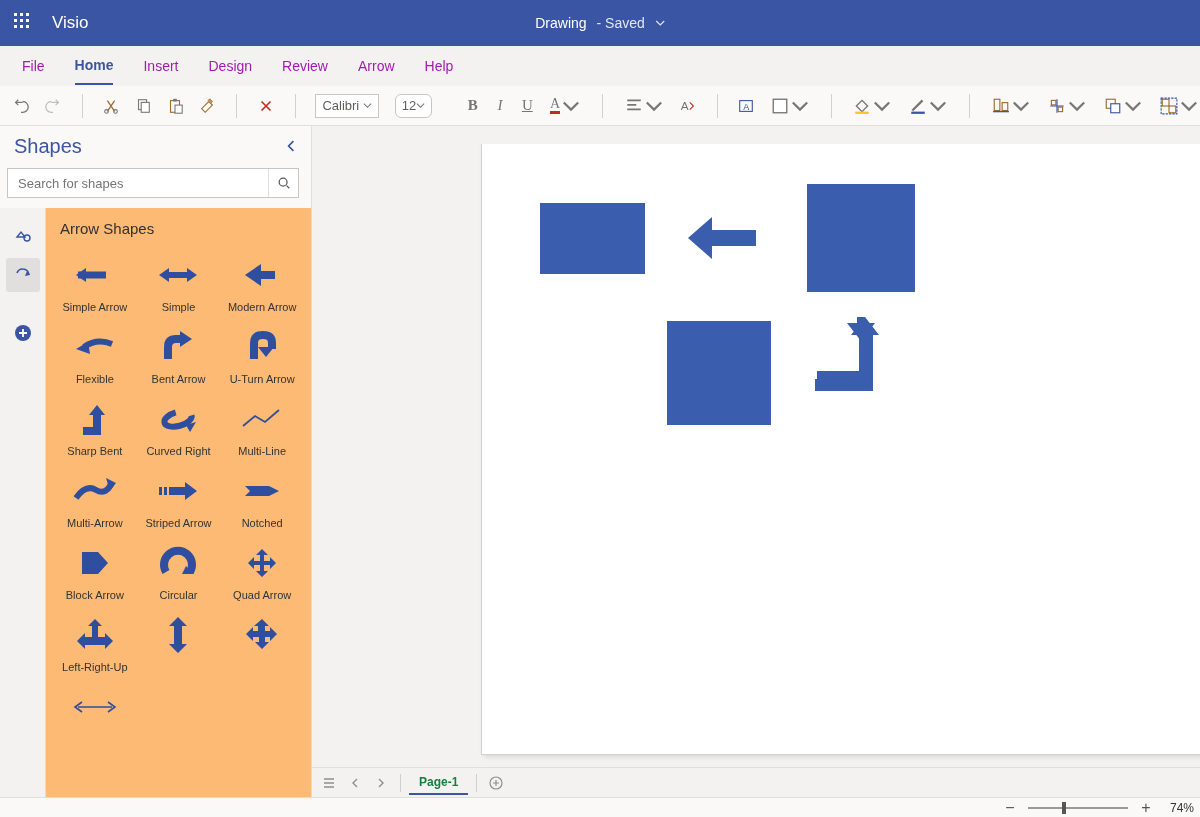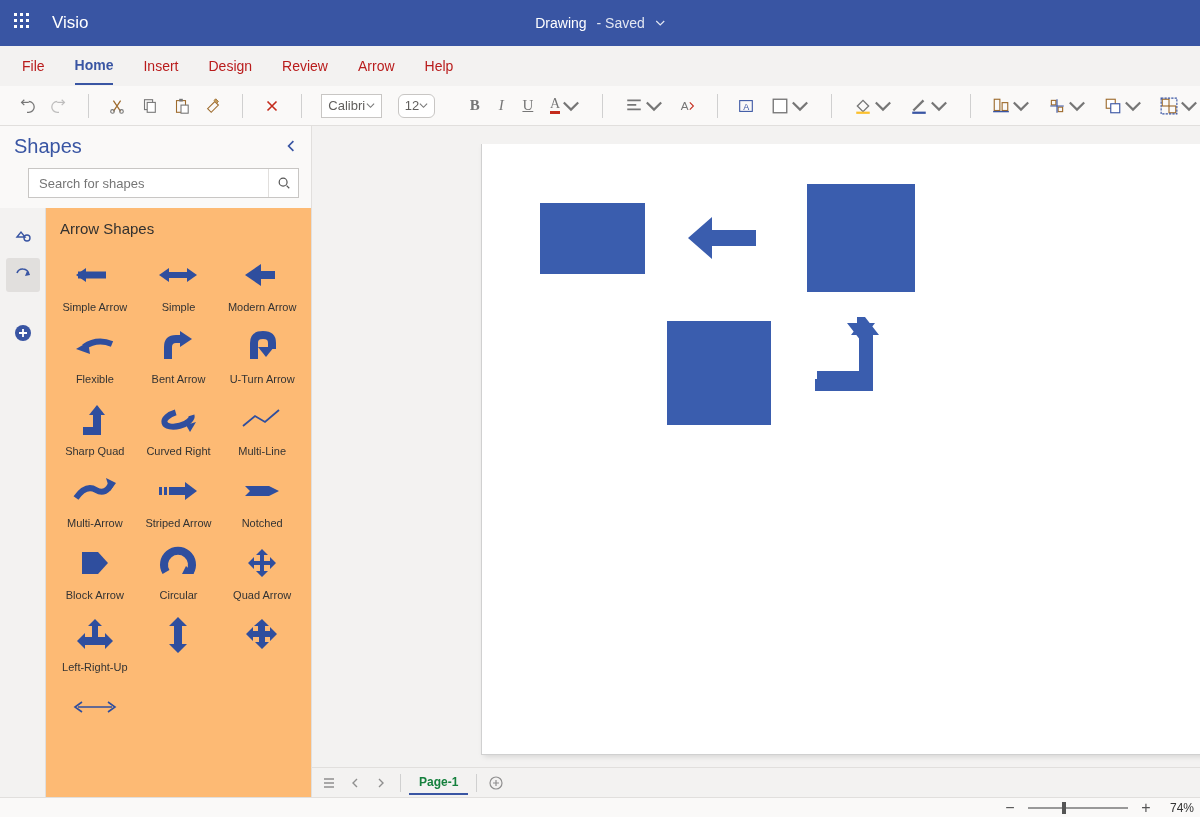--- a/index.html
+++ b/index.html
@@ -8,39 +8,39 @@
 
 .titlebar { height: 46px; background: #3955a3; color: #fff; display: flex; align-items: center; position: relative; }
 .titlebar .waffle { margin-left: 14px; margin-right: 22px; cursor: pointer; }
 .titlebar .appname { font-size: 17px; font-weight: 400; }
 .titlebar .doc { position: absolute; left: 50%; transform: translateX(-50%); display: flex; align-items: center; font-size: 14px; cursor: pointer; }
 .titlebar .doc .saved { opacity: .85; margin-left: 6px; }
 .titlebar .doc .chev { margin-left: 10px; opacity: .85; }
 
 
 .menubar { height: 40px; background: #f3f2f1; display: flex; align-items: center; padding-left: 22px; gap: 30px; color: #323130; border-bottom: 0; }
-.menubar .menu-item { font-size: 14px; padding: 10px 0; cursor: pointer; color:#b91c1c; }
+.menubar .menu-item { font-size: 14px; padding: 10px 0; cursor: pointer; color:#a21caf; }
 .menubar .menu-item.active { font-weight: 600; border-bottom: 2px solid #3955a3; color:#3955a3; }
 
 
-.ribbon { height: 40px; background: #faf9f8; display: flex; align-items: center; border-bottom: 1px solid #e1dfdd; padding-left: 18px; gap: 14px; overflow:hidden;}
+.ribbon { height: 40px; background: #faf9f8; display: flex; align-items: center; border-bottom: 1px solid #e1dfdd; padding-left: 12px; gap: 14px; overflow:hidden;}
 .ribbon .sep { width:1px; height:24px; background:#d0d0d0; margin:0 6px; }
 .ribbon .tbtn { width:28px; height:28px; display:flex; align-items:center; justify-content:center; border-radius:2px; cursor:pointer; }
 .ribbon .tbtn svg { width:18px; height:18px; }
 .ribbon .tbtn.chevpair { width:auto; padding:0 2px; gap:2px; }
 .font-combo { height:24px; border:1px solid #c8c6c4; background:#fff; display:flex; align-items:center; font-size:13px; color:#605e5c; padding:0 6px; cursor:pointer;}
 .font-name { width:118px; justify-content:space-between; }
 .font-size { width:42px; justify-content:space-between; margin-left:2px;border-radius:6px;}
 
 
 .main { display:flex; height: calc(817px - 46px - 40px - 40px - 20px); }
 .shapes-panel { width: 312px; background:#faf9f8; border-right:1px solid #e1dfdd; display:flex; flex-direction:column; }
 .shapes-header { padding:9px 14px 6px 14px; display:flex; justify-content:space-between; align-items:center; }
 .shapes-header .title { color:#3955a3; font-size:20px; font-weight:400; }
-.shapes-search-row { padding:4px 12px 10px 28px; }
+.shapes-search-row { padding:4px 12px 10px 7px; }
 .shapes-search { display:flex; height:30px; border:1px solid #c8c6c4; background:#fff; }
 .shapes-search input { flex:1; border:none; outline:none; padding:0 10px; font-size:13px; color:#605e5c; background:transparent; }
 .shapes-search .btn { width:30px; border-left:1px solid #e1dfdd; display:flex; align-items:center; justify-content:center; cursor:pointer; }
 .shapes-body { flex:1; display:flex; min-height:0; }
 .shapes-rail { width:46px; background:#f3f2f1; border-right:1px solid #e1dfdd; display:flex; flex-direction:column; align-items:center; padding-top:10px; gap:6px;}
 .rail-btn { width:34px; height:34px; display:flex; align-items:center; justify-content:center; border-radius:3px; cursor:pointer; }
 .rail-btn.active { background:#e1dfdd; }
 .rail-btn.add { margin-top:18px; }
 .shapes-list { flex:1; overflow:hidden; padding:4px 8px 0 8px; background:#fdba74;}
 .shapes-cat-title { font-size:15px; color:#323130; padding:8px 6px 10px 6px; }
@@ -378,21 +378,21 @@
               <span class="lbl">U-Turn Arrow</span>
             </div>
 
           <div class="shape-cell">
               <span class="ico">
                 <svg width="36" height="36" viewBox="0 0 36 36">
                   <path d="M6 30h14V12" stroke="#2f4e9e" stroke-width="8" fill="none"></path>
                   <path d="M12 14l8-10 8 10z" fill="#2f4e9e"></path>
                 </svg>
               </span>
-              <span class="lbl">Sharp Quad</span>
+              <span class="lbl">Sharp Bent</span>
             </div>
           <div class="shape-cell">
               <span class="ico">
                 <svg width="40" height="32" viewBox="0 0 40 32">
                   <ellipse cx="20" cy="16" rx="14" ry="7" fill="none" stroke="#2f4e9e" stroke-width="6" stroke-dasharray="50 20" transform="rotate(-15 20 16)"></ellipse>
                   <path d="M28 22l10-3-6 10z" fill="#2f4e9e"></path>
                 </svg>
               </span>
               <span class="lbl">Curved Right</span>
             </div>

